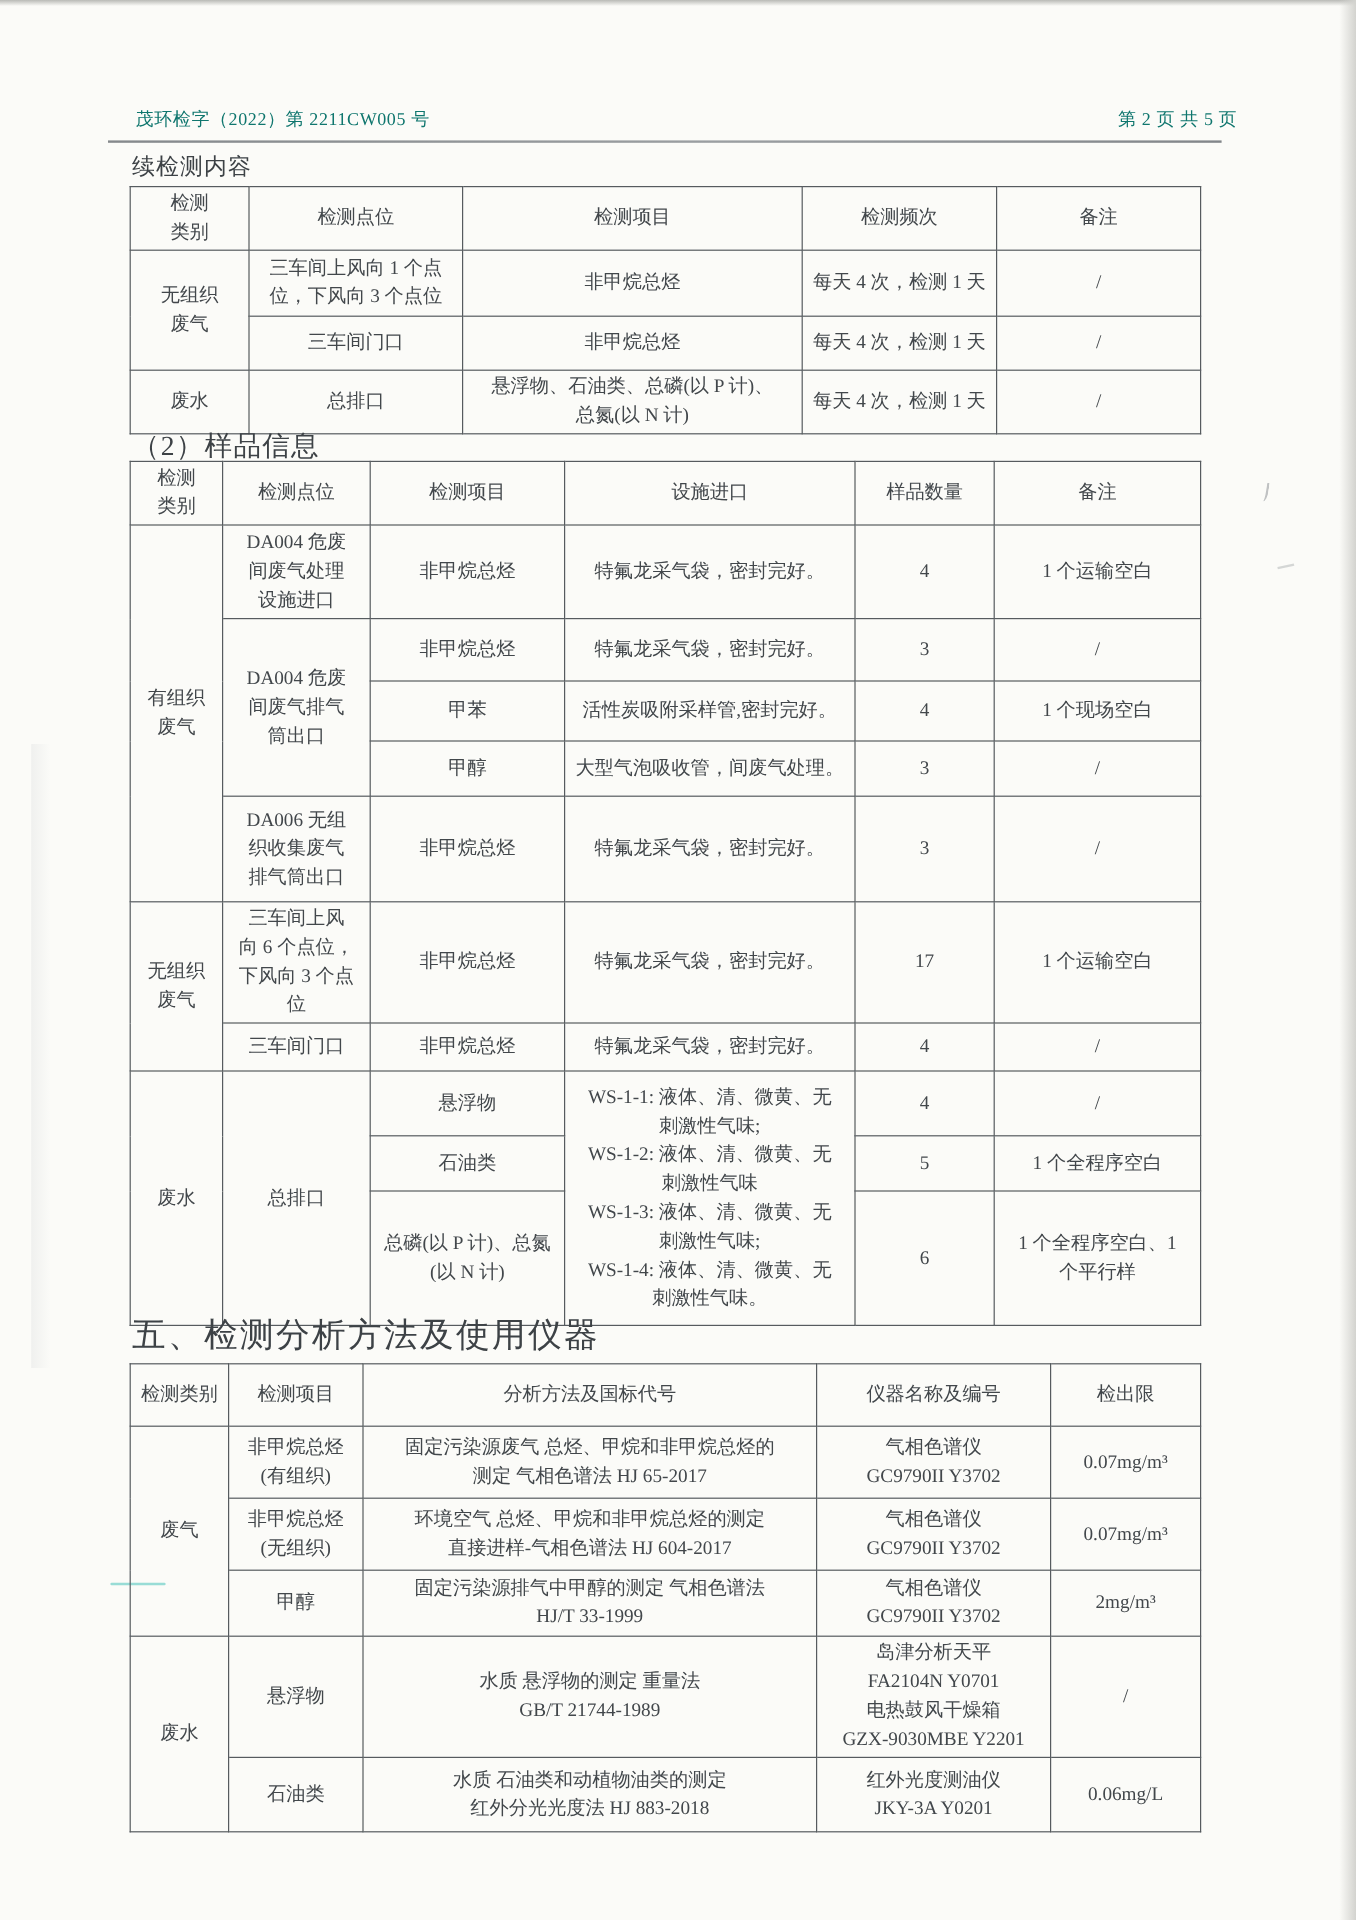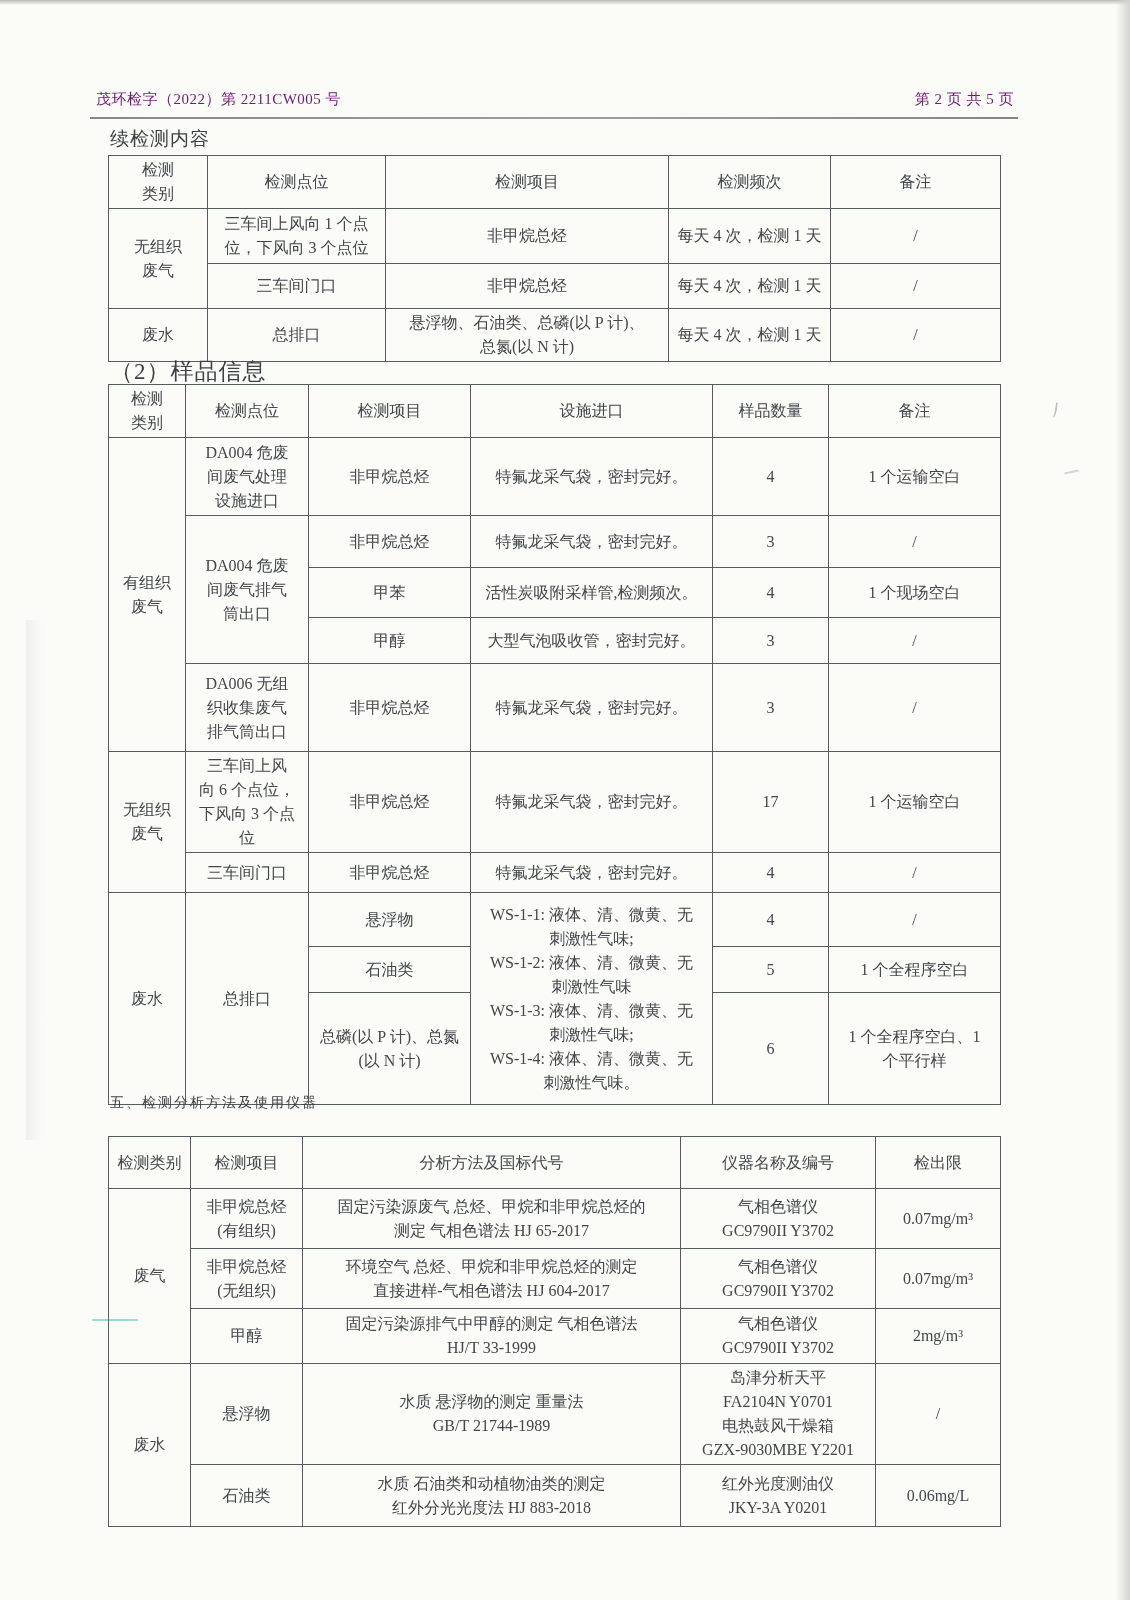--- a/index.html
+++ b/index.html
@@ -17,32 +17,32 @@
   .scan-left{position:absolute;top:620px;left:26px;width:16px;height:520px;
     background:linear-gradient(to right,rgba(205,208,210,.25),rgba(251,251,248,0));}
   .mark-teal{position:absolute;left:92px;top:1319px;width:46px;height:2px;
     background:#86d6d0;opacity:.85;border-radius:1px;}
   .mark-pencil-1{position:absolute;left:1051px;top:402px;width:4px;height:16px;
     border-right:2px solid rgba(120,125,130,.45);border-radius:0 0 60% 0;transform:rotate(8deg);}
   .mark-pencil-2{position:absolute;left:1064px;top:466px;width:14px;height:5px;
     border-bottom:2px solid rgba(140,145,150,.35);transform:rotate(-12deg);}
 
   .doc-header{
-    position:absolute;left:96px;top:90px;width:918px;
+    position:absolute;left:113px;top:90px;width:918px;
     display:flex;justify-content:space-between;
-    font-size:15px;color:#701a75;letter-spacing:.5px;
+    font-size:15px;color:#0f766e;letter-spacing:.5px;
   }
   .header-rule{position:absolute;left:90px;top:117px;width:928px;height:2px;
     background:linear-gradient(to right,#85898c,#9b9fa2 55%,#82868a);}
 
   .sec-title{position:absolute;left:110px;margin:0;
     font-weight:400;color:#3d4246;letter-spacing:1px;}
   .sec-continued{top:126px;font-size:19px;}
   .sec-sample{top:356px;font-size:23px;}
-  .sec-methods{top:1094px;font-size:14px;letter-spacing:2px;}
+  .sec-methods{top:1094px;font-size:28px;letter-spacing:2px;}
 
   table.rpt{
     position:absolute;left:108px;width:892px;
     border-collapse:collapse;table-layout:fixed;
   }
   table.rpt th,table.rpt td{
     border:1px solid #565b5f;
     text-align:center;vertical-align:middle;
     font-size:16px;font-weight:400;
     white-space:pre-line;line-height:1.5;
@@ -153,27 +153,27 @@
         <td rowspan="3">DA004 危废
 间废气排气
 筒出口</td>
         <td>非甲烷总烃</td>
         <td>特氟龙采气袋，密封完好。</td>
         <td>3</td>
         <td>/</td>
       </tr>
       <tr style="height:50px">
         <td>甲苯</td>
-        <td>活性炭吸附采样管,检测频次。</td>
+        <td>活性炭吸附采样管,密封完好。</td>
         <td>4</td>
         <td>1 个现场空白</td>
       </tr>
       <tr style="height:46px">
         <td>甲醇</td>
-        <td>大型气泡吸收管，密封完好。</td>
+        <td>大型气泡吸收管，间废气处理。</td>
         <td>3</td>
         <td>/</td>
       </tr>
       <tr style="height:88px">
         <td>DA006 无组
 织收集废气
 排气筒出口</td>
         <td>非甲烷总烃</td>
         <td>特氟龙采气袋，密封完好。</td>
         <td>3</td>

